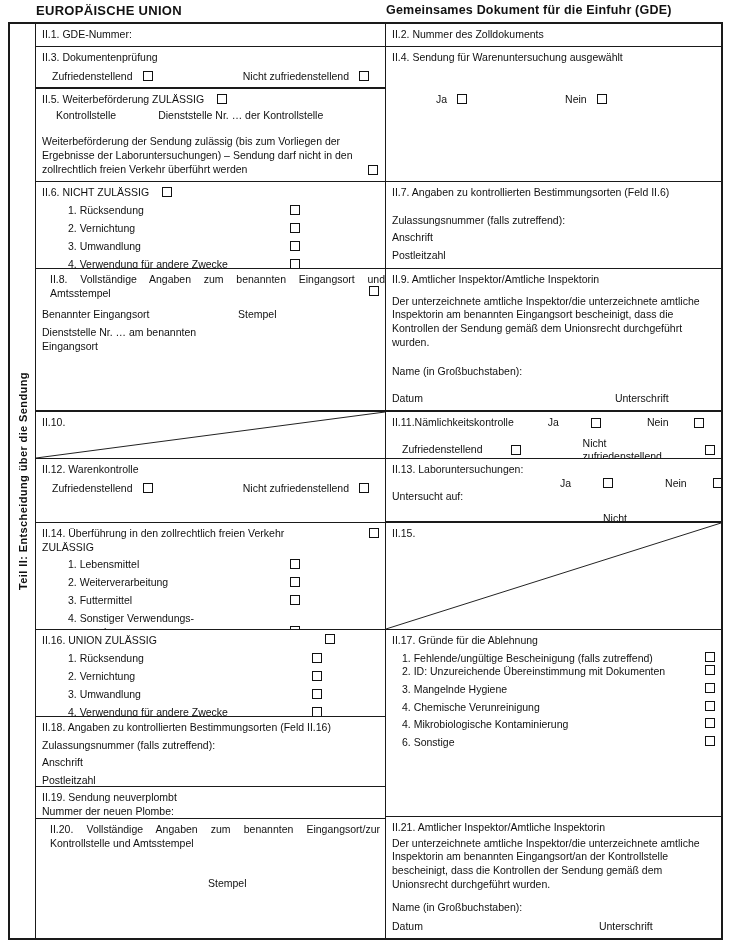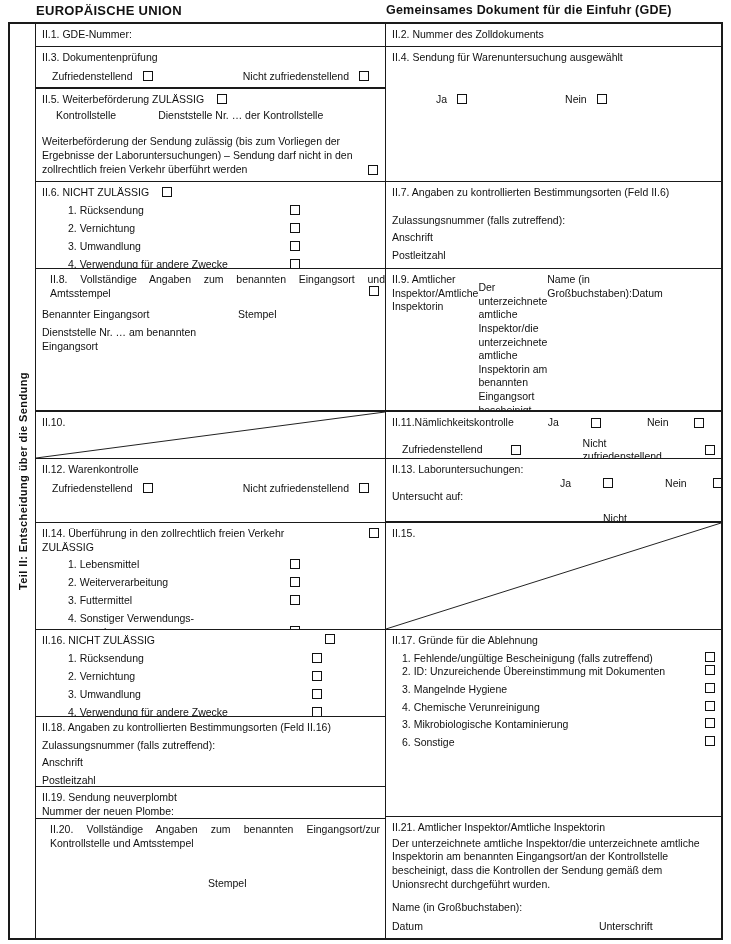--- a/index.html
+++ b/index.html
@@ -163,21 +163,21 @@
         <div class="itemrow"><span>3. Futtermittel</span><span class="cb cbL248"></span></div>
         <div class="itemrow" style="height:27px">
           <span>4. Sonstiger Verwendungs-</span><br>
           <span style="padding-left:12px">zweck</span>
           <span class="cb cbL248" style="top:14px"></span>
         </div>
       </div>
 
       <div class="cell" style="height:87px">
         <div class="titlerow" style="padding-right:44px">
-          <span>II.16. NICHT ZULÄSSIG</span>
+          <span>II.16. UNION ZULÄSSIG</span>
           <span class="cb"></span>
         </div>
         <div class="itemrow"><span>1. Rücksendung</span><span class="cb cbL270"></span></div>
         <div class="itemrow"><span>2. Vernichtung</span><span class="cb cbL270"></span></div>
         <div class="itemrow"><span>3. Umwandlung</span><span class="cb cbL270"></span></div>
         <div class="itemrow"><span>4. Verwendung für andere Zwecke</span><span class="cb cbL270"></span></div>
       </div>
 
       <div class="cell" style="height:70px">
         <div>II.18. Angaben zu kontrollierten Bestimmungsorten (Feld II.16)</div>
@@ -217,21 +217,21 @@
         </div>
       </div>
 
       <div class="cell" style="height:87px">
         <div>II.7. Angaben zu kontrollierten Bestimmungsorten (Feld II.6)</div>
         <div class="gap14">Zulassungsnummer (falls zutreffend):</div>
         <div class="gap4">Anschrift</div>
         <div class="gap4">Postleitzahl</div>
       </div>
 
-      <div class="cell thick" style="height:143px; display:flex; ">
+      <div class="cell thick" style="height:143px; display:flex; flex-direction:column">
         <div>II.9. Amtlicher Inspektor/Amtliche Inspektorin</div>
         <div class="gap8">Der unterzeichnete amtliche Inspektor/die unterzeichnete amtliche Inspektorin am benannten Eingangsort bescheinigt, dass die Kontrollen der Sendung gemäß dem Unionsrecht durchgeführt wurden.</div>
         <div style="flex:1"></div>
         <div>Name (in Großbuchstaben):</div>
         <div class="sigrow" style="margin-top:14px">
           <span>Datum</span>
           <span style="margin-left:192px">Unterschrift</span>
         </div>
       </div>
 
@@ -304,21 +304,21 @@
           </div>
         <div class="titlerow" style="padding-left:10px; margin-top:4px">
             <span>3. Mangelnde Hygiene</span>
             <span class="cb"></span>
           </div>
         <div class="titlerow" style="padding-left:10px; margin-top:4px">
             <span>4. Chemische Verunreinigung</span>
             <span class="cb"></span>
           </div>
         <div class="titlerow" style="padding-left:10px; margin-top:4px">
-            <span>3. Mikrobiologische Kontaminierung</span>
+            <span>4. Mikrobiologische Kontaminierung</span>
             <span class="cb"></span>
           </div>
         <div class="titlerow" style="padding-left:10px; margin-top:4px">
             <span>6. Sonstige</span>
             <span class="cb"></span>
           </div>
       </div>
 
       <div class="cell last" style="display:flex; flex-direction:column">
         <div>II.21. Amtlicher Inspektor/Amtliche Inspektorin</div>

